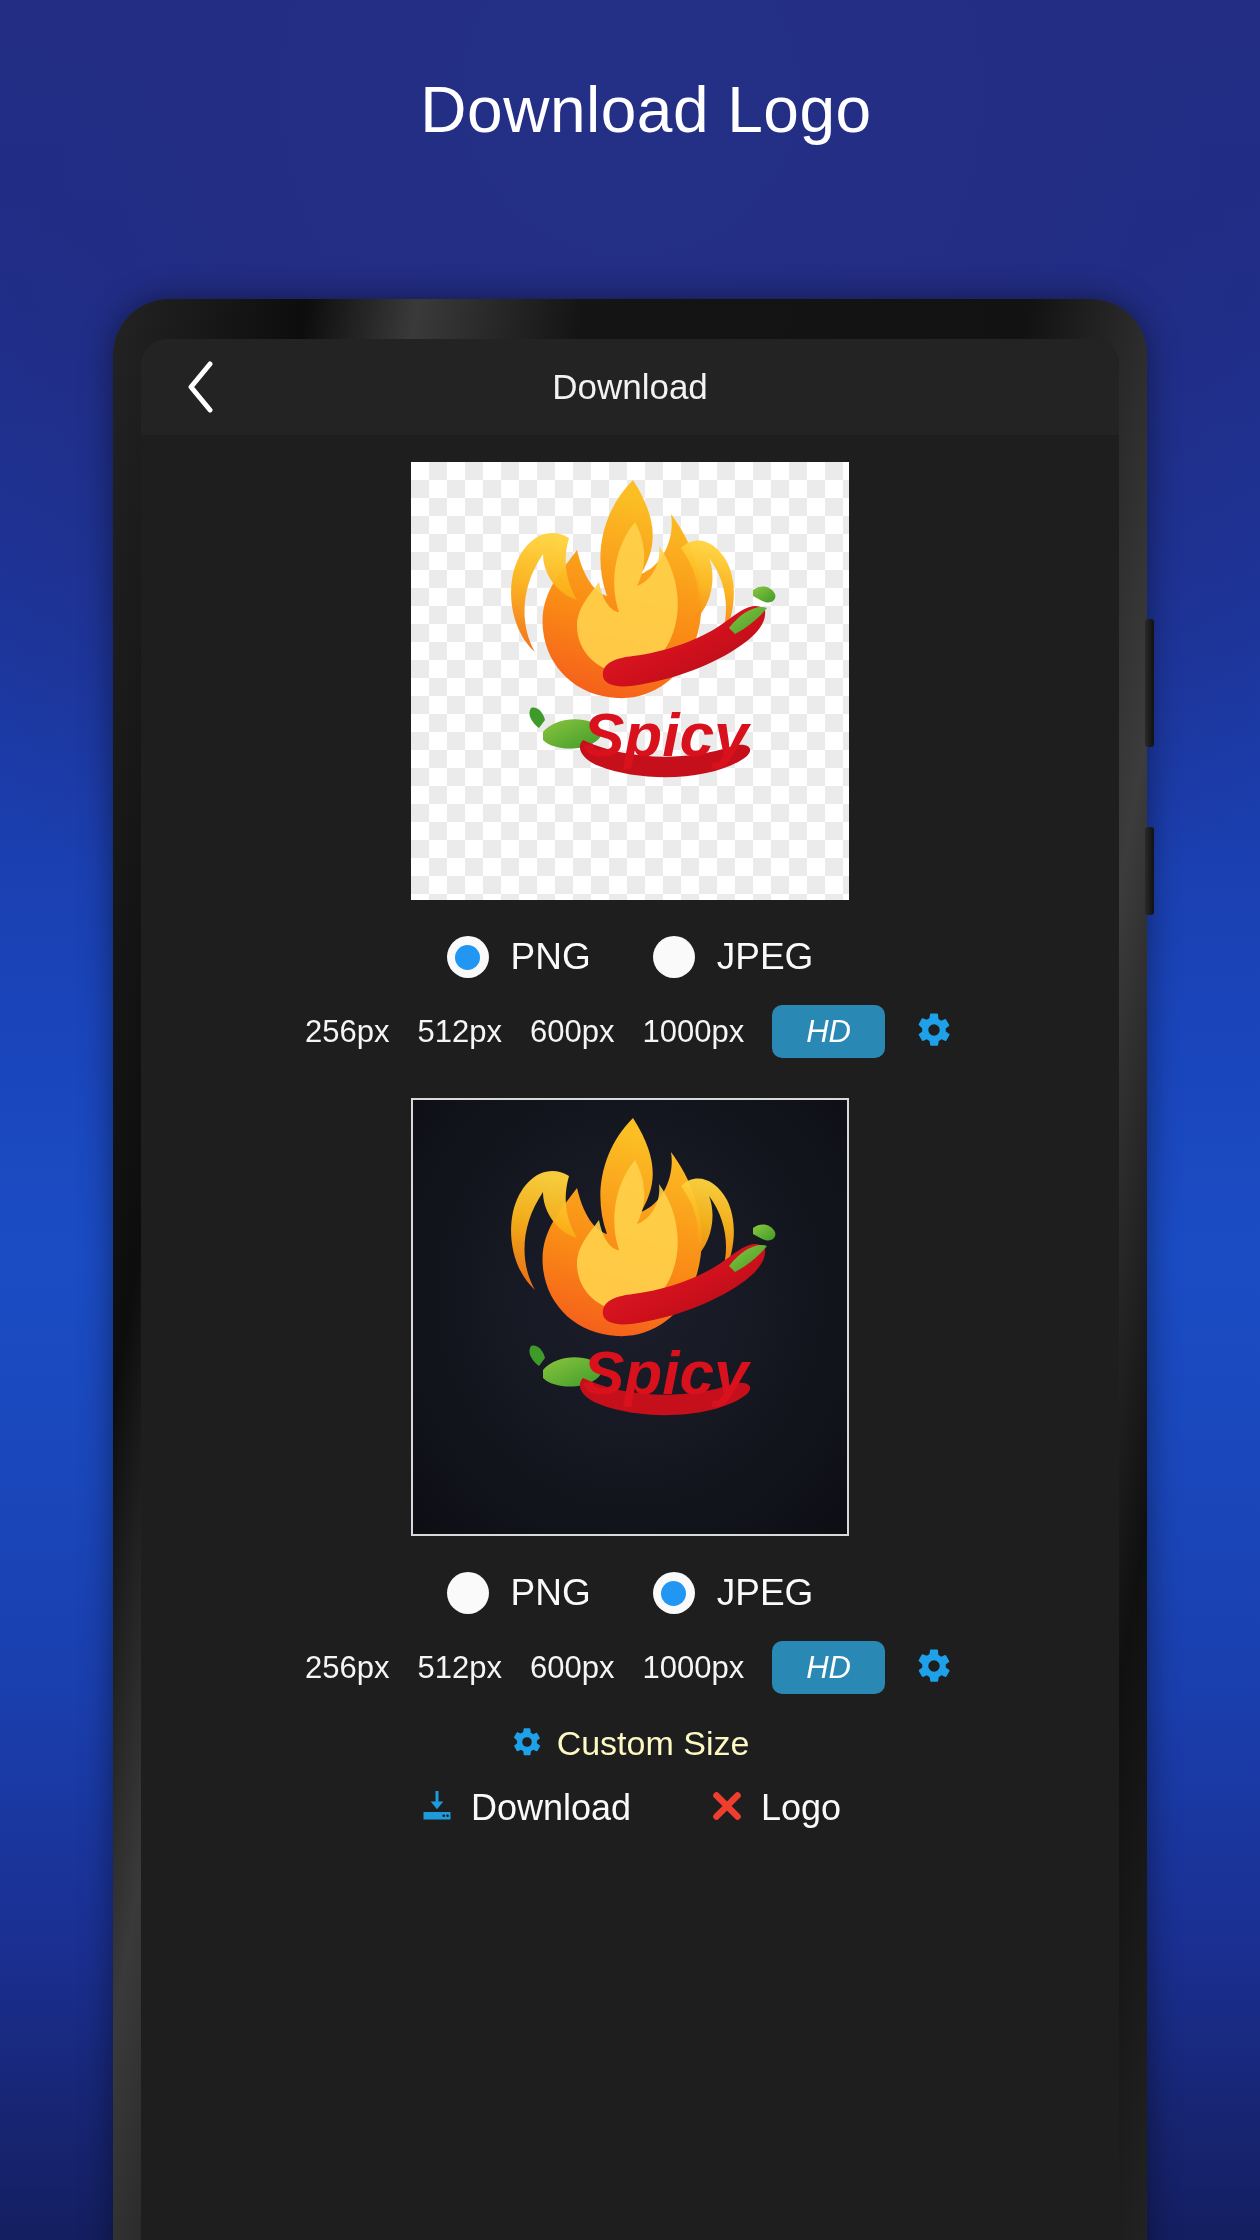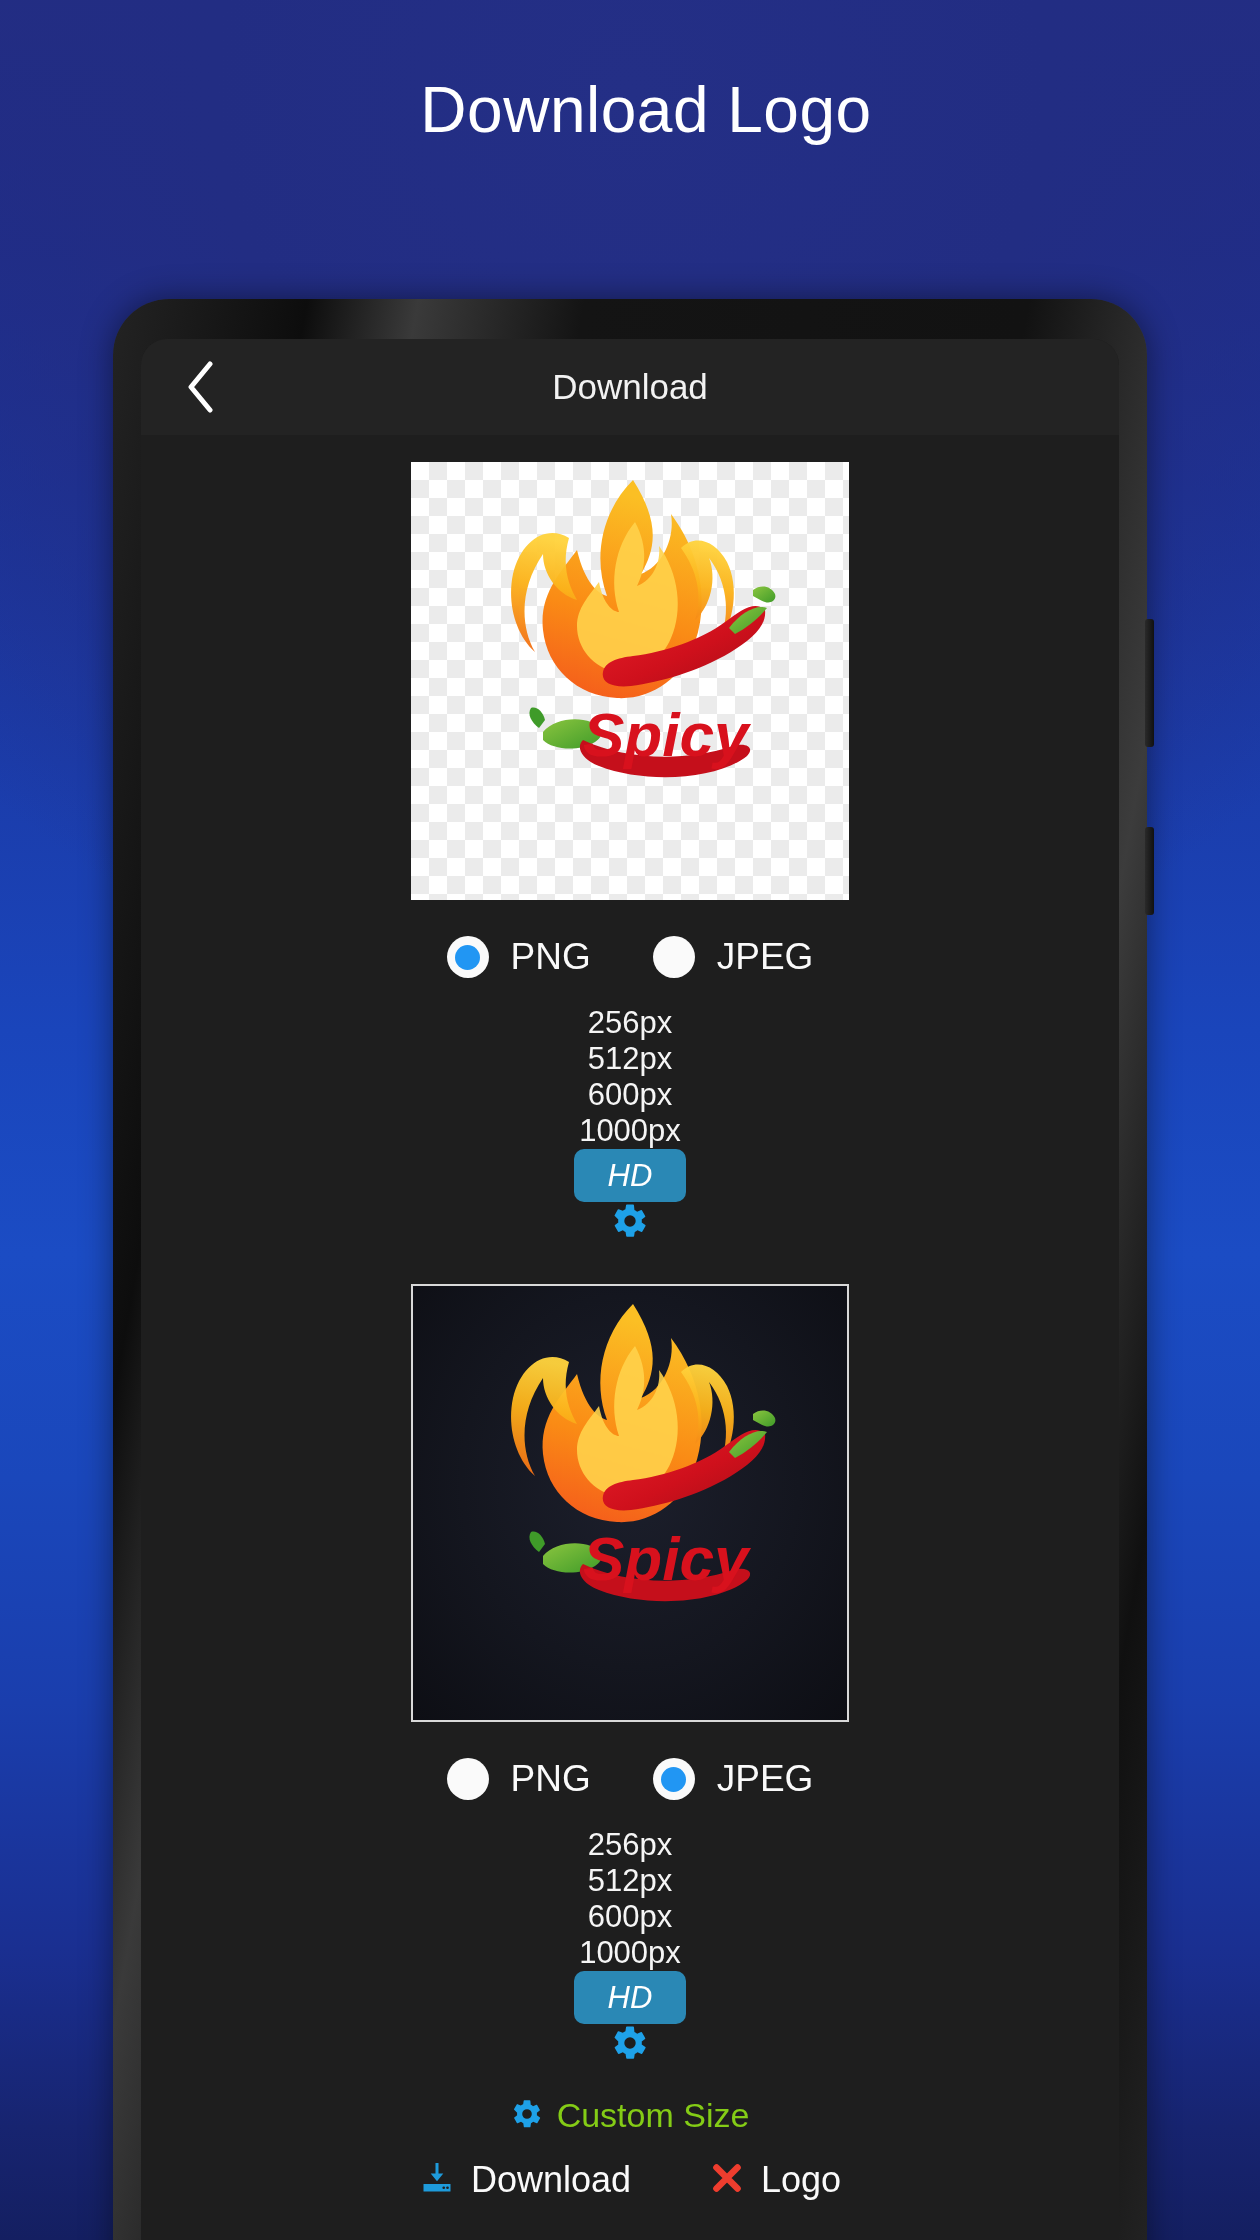--- a/index.html
+++ b/index.html
@@ -179,22 +179,22 @@
     color: #fafafa;
     font-size: 37px;
     font-weight: 400;
   }
 
   
   .sizes-row {
     display: flex;
     align-items: center;
     justify-content: center;
+    gap: 28px;
     margin-top: 27px;
-    flex-direction: column;
   }
   .size-chip {
     color: #f5f5f5;
     font-size: 31px;
     font-weight: 400;
     white-space: nowrap;
   }
   .hd-chip {
     background: #2a88b5;
     color: #ffffff;
@@ -215,21 +215,21 @@
 
   
   .custom-size-row {
     display: flex;
     align-items: center;
     justify-content: center;
     gap: 14px;
     margin-top: 30px;
   }
   .custom-size-row .label {
-    color: #84cc16;
+    color: #fef9c3;
     font-size: 34px;
   }
 
   .action-row {
     display: flex;
     align-items: center;
     justify-content: center;
     gap: 78px;
     margin-top: 24px;
   }

